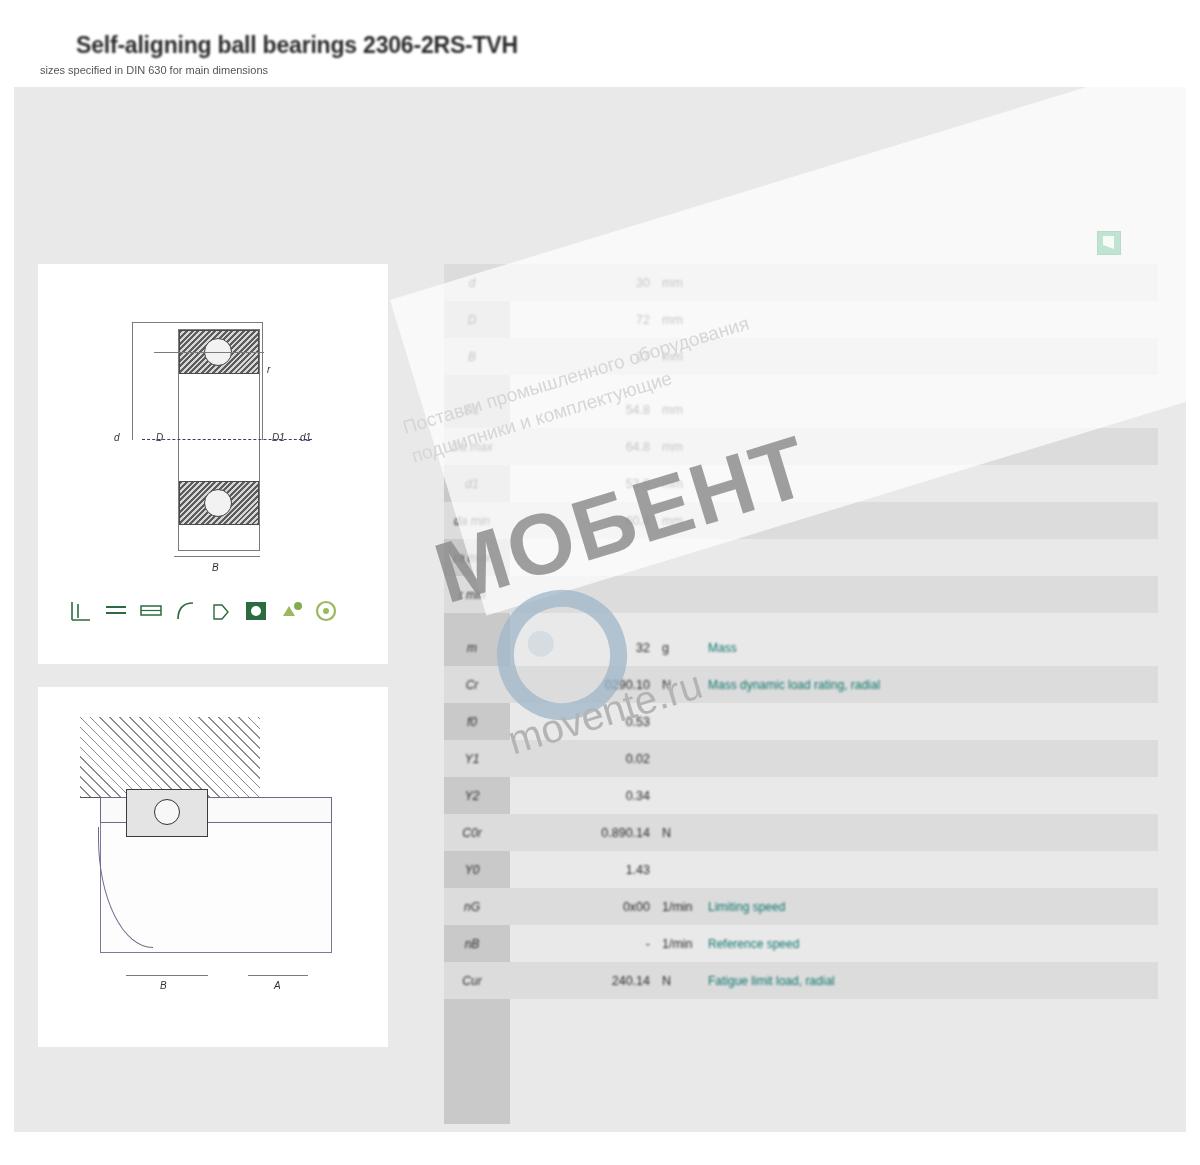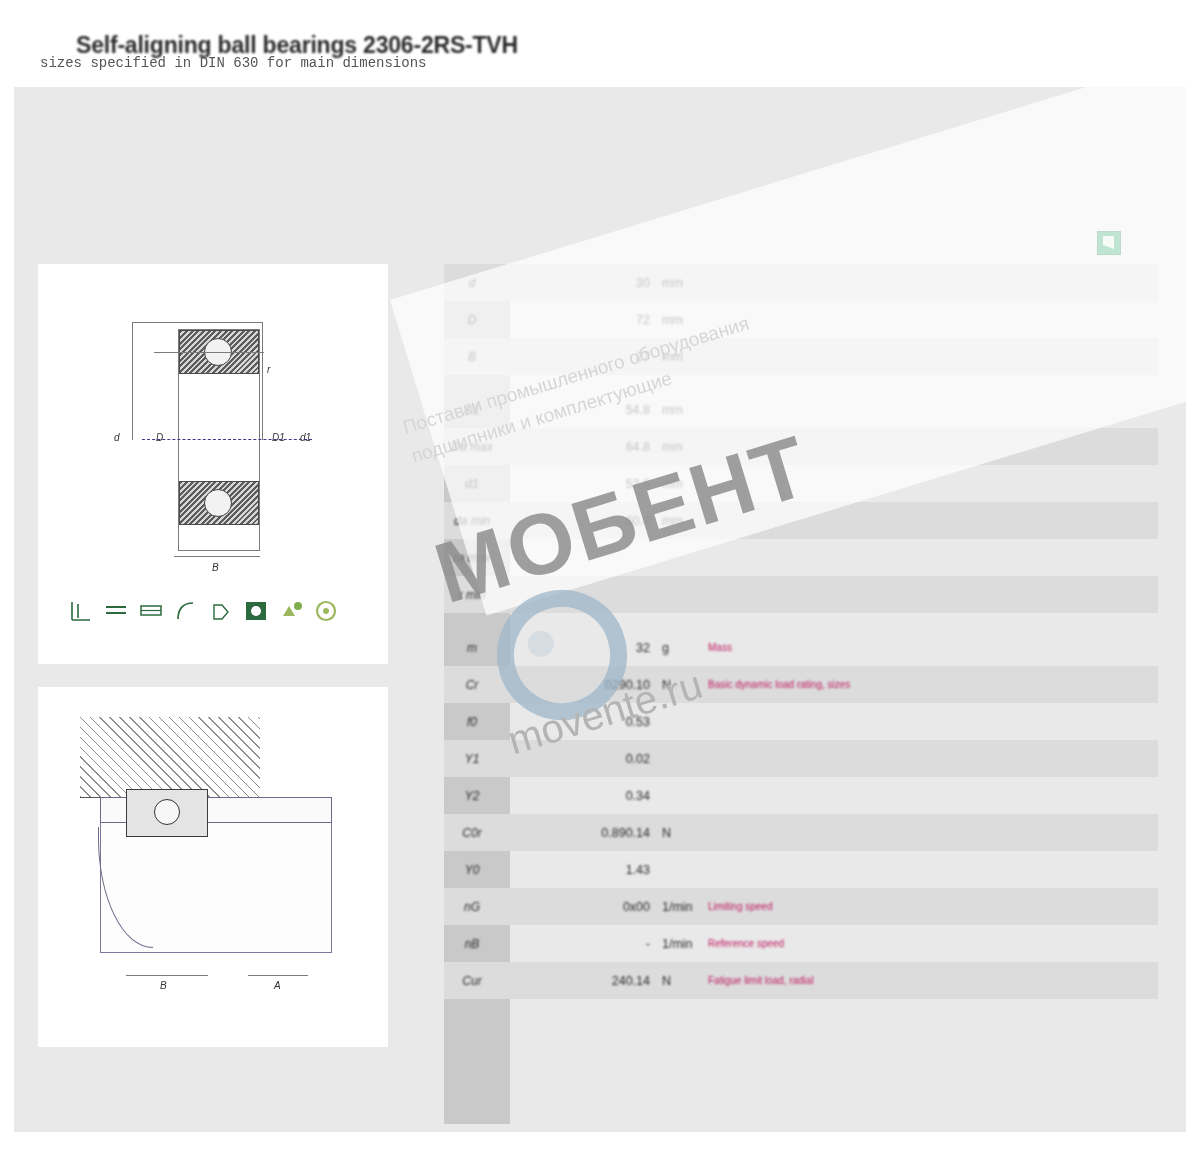--- a/index.html
+++ b/index.html
@@ -24,25 +24,24 @@
   }
   .title{
     position:absolute;left:26px;top:18px;
     font-size:23px;font-weight:bold;color:#2a2a2a;
     letter-spacing:-0.2px;
     filter:blur(0.8px);
     white-space:nowrap;
     margin-left:36px;
   }
   .subtitle{
-    position:absolute;left:26px;top:41px;
-    font-size:14px;color:#555;
+    position:absolute;left:26px;top:50px;
+    font-size:11px;color:#555;
     filter:blur(0.7px);
     white-space:nowrap;
-    font-family:Liberation Mono, monospace;
   }
   
   .content{
     position:absolute;left:0;top:73px;width:100%;bottom:0;
   }
   .flag{
     position:absolute;left:1083px;top:144px;width:22px;height:22px;
     background:#1d9e5e;border:1px solid #0d7a44;
   }
   .flag:after{
@@ -149,21 +148,21 @@
   }
   .val{
     width:150px;text-align:right;font-size:12.5px;color:#2b2b2b;
     filter:blur(0.9px);flex:0 0 150px;padding-right:4px;
   }
   .unit{
     width:46px;text-align:left;font-size:12.5px;color:#2b2b2b;
     filter:blur(0.9px);flex:0 0 46px;padding-left:8px;
   }
   .desc{
-    font-size:10px;color:#be185d;filter:blur(0.9px);
+    font-size:12px;color:#0f766e;filter:blur(0.9px);
     flex:1 1 auto;
   }
   .gap{height:16px;background:transparent;}
   
   .symband{
     position:absolute;left:430px;top:177px;width:66px;height:860px;
     background:rgba(175,175,175,.55);
     pointer-events:none;
   }
   
@@ -374,21 +373,21 @@
       <div class="row plain">
         <div class="sym">m</div>
         <div class="val">32</div>
         <div class="unit">g</div>
         <div class="desc">Mass</div>
       </div>
       <div class="row alt">
         <div class="sym">Cr</div>
         <div class="val">0290.10</div>
         <div class="unit">N</div>
-        <div class="desc">Basic dynamic load rating, sizes</div>
+        <div class="desc">Mass dynamic load rating, radial</div>
       </div>
       <div class="row plain">
         <div class="sym">f0</div>
         <div class="val">0.53</div>
         <div class="unit"></div>
         <div class="desc"></div>
       </div>
       <div class="row alt">
         <div class="sym">Y1</div>
         <div class="val">0.02</div>

